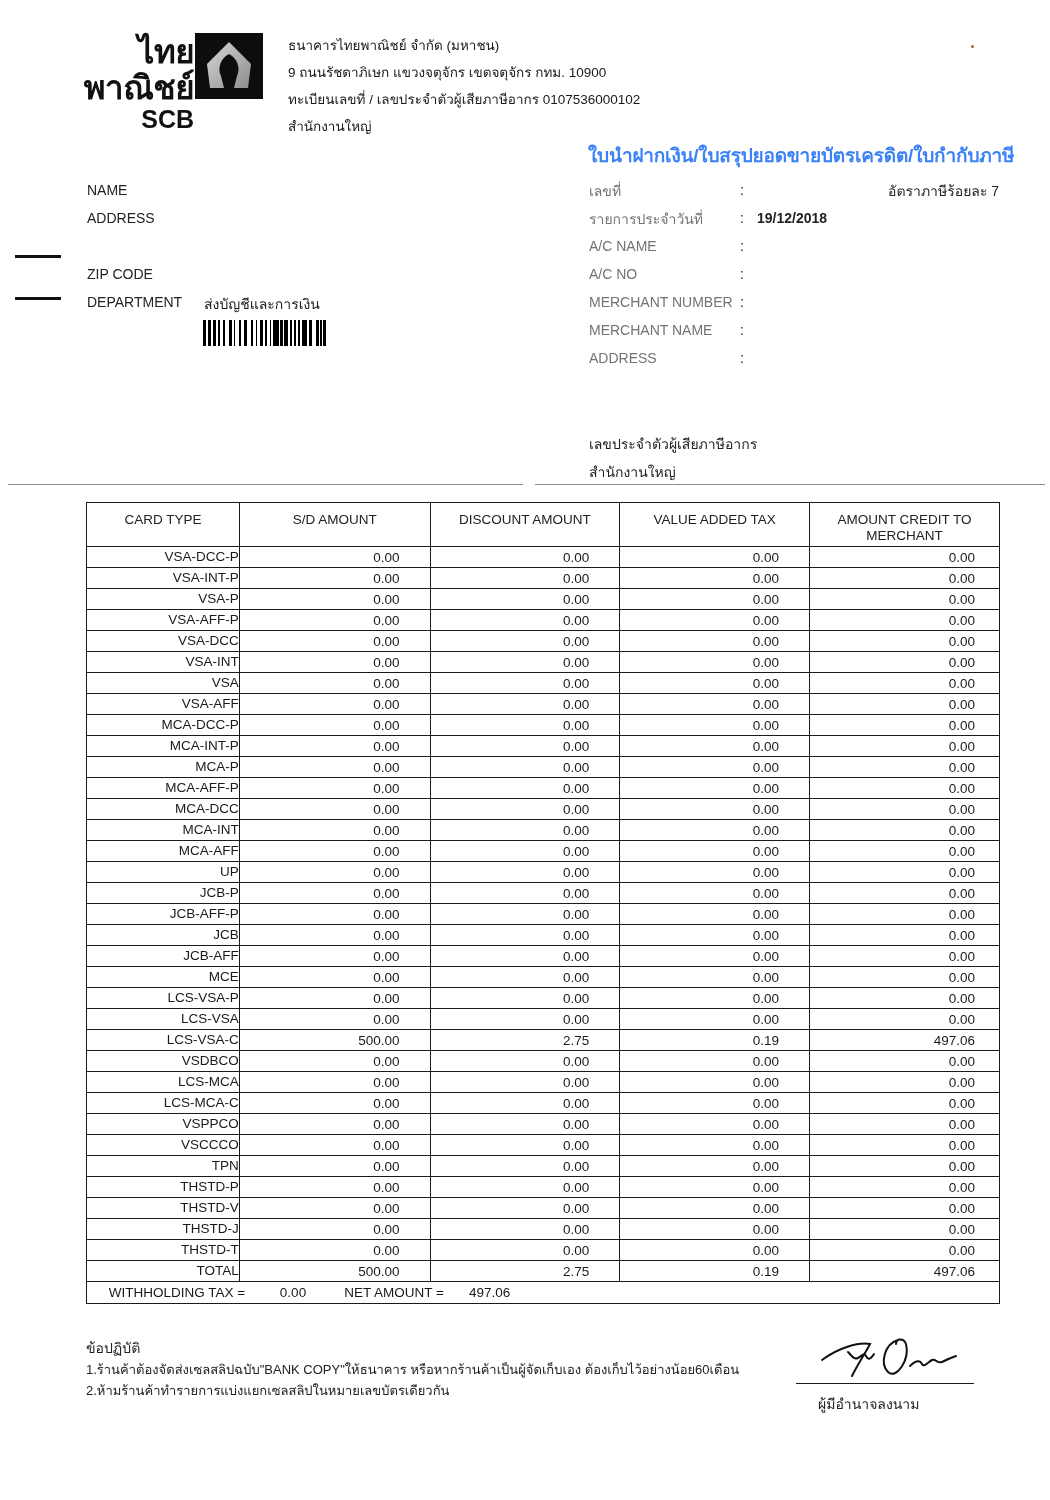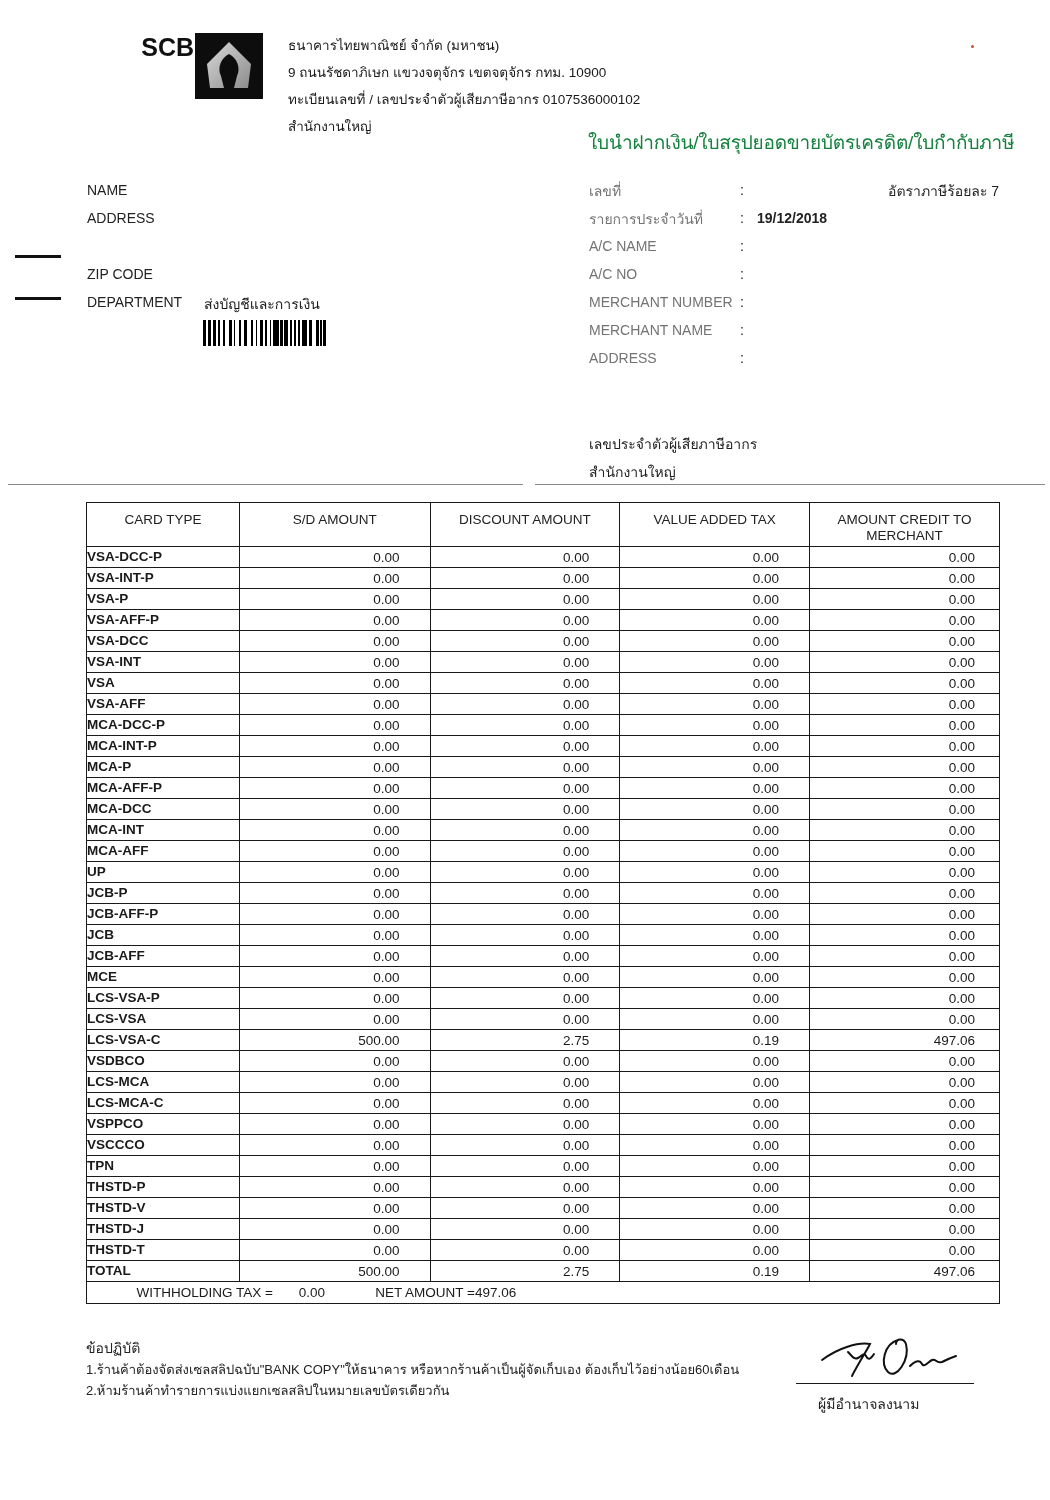--- a/index.html
+++ b/index.html
@@ -14,21 +14,21 @@
   .logo-scb { font-size: 25px; font-weight: bold; line-height: 26px; color: #111; }
   .logo-box { left: 195px; top: 33px; width: 68px; height: 66px; background: #0d0d0d; display: flex; align-items: center; justify-content: center; }
 
   
   .bank-info { left: 288px; top: 32px; font-size: 13.5px; line-height: 27px; color: #1a1a1a; }
 
   
   .dot { left: 971px; top: 45px; width: 3px; height: 3px; background: #c0582b; border-radius: 50%; }
 
   
-  .doc-title { left: 588px; top: 127px; font-size: 19px; font-weight: normal; color: #15803d; letter-spacing: -0.2px; }
+  .doc-title { left: 588px; top: 140px; font-size: 19px; font-weight: bold; color: #3b82f6; letter-spacing: -0.2px; }
 
   
   .left-field { left: 87px; font-size: 14px; color: #222; }
   .dash { left: 15px; width: 46px; height: 3px; background: #111; }
   .dept-value { left: 204px; top: 293px; font-size: 14px; }
   .barcode { left: 203px; top: 320px; height: 26px; display: flex; align-items: stretch; gap: 0; }
   .barcode span { display: block; background: #000; height: 100%; }
 
   
   .rf-label { left: 589px; font-size: 14px; color: #737373; }
@@ -39,40 +39,41 @@
   .taxid-block { left: 589px; top: 430px; font-size: 14px; line-height: 28px; color: #222; }
 
   
   .sep { top: 484px; height: 1px; background: #8a8a8a; }
 
   
   .tbl { left: 86px; top: 502px; width: 914px; border-collapse: collapse; font-size: 13.5px; }
   .tbl th, .tbl td { border: 1.3px solid #1a1a1a; }
   .tbl th { font-weight: normal; height: 44px; vertical-align: top; padding-top: 9px; line-height: 16px; color: #222; }
   .tbl td { height: 20.4px; padding: 0 20px 0 4px; line-height: 18px; color: #1a1a1a; }
-  .tbl td.ct { text-align: left; padding: 0; font-weight: bold; }
+  .tbl td.ct { text-align: right; padding: 0; }
   .tbl td.num { text-align: right; padding-right: 30px; padding-top: 2px; }
   .tbl td.num.last { padding-right: 24px; }
   .tbl tr.total td { height: 20px; }
-  .tbl tr.wht td { border-top: 1.3px solid #1a1a1a; text-align: right; padding: 0 6px; height: 22px; }
+  .tbl tr.wht td { border-top: 1.3px solid #1a1a1a; text-align: center; padding: 0 0; height: 22px; }
   .wht-row { display: flex; font-size: 13.5px; }
 
   
   .cond { left: 86px; top: 1338px; font-size: 13px; line-height: 21px; color: #222; }
   .cond .cond-title { font-size: 14px; }
 
   
   .sig-line { left: 796px; top: 1383px; width: 178px; height: 1.3px; background: #1a1a1a; }
   .sig-caption { left: 818px; top: 1393px; font-size: 14px; color: #222; }
   .sig-svg { left: 818px; top: 1330px; }
 </style>
 </head>
 <body>
 
 <div class="abs logo-text">
+  <div class="logo-thai">ไทยพาณิชย์</div>
   <div class="logo-scb">SCB</div>
 </div>
 <div class="abs logo-box">
   <svg width="56" height="56" viewBox="0 0 56 56">
     <defs>
       <linearGradient id="g1" x1="0" y1="0" x2="1" y2="1">
         <stop offset="0" stop-color="#d8d8d8"></stop>
         <stop offset="1" stop-color="#8c8c8c"></stop>
       </linearGradient>
     </defs>

